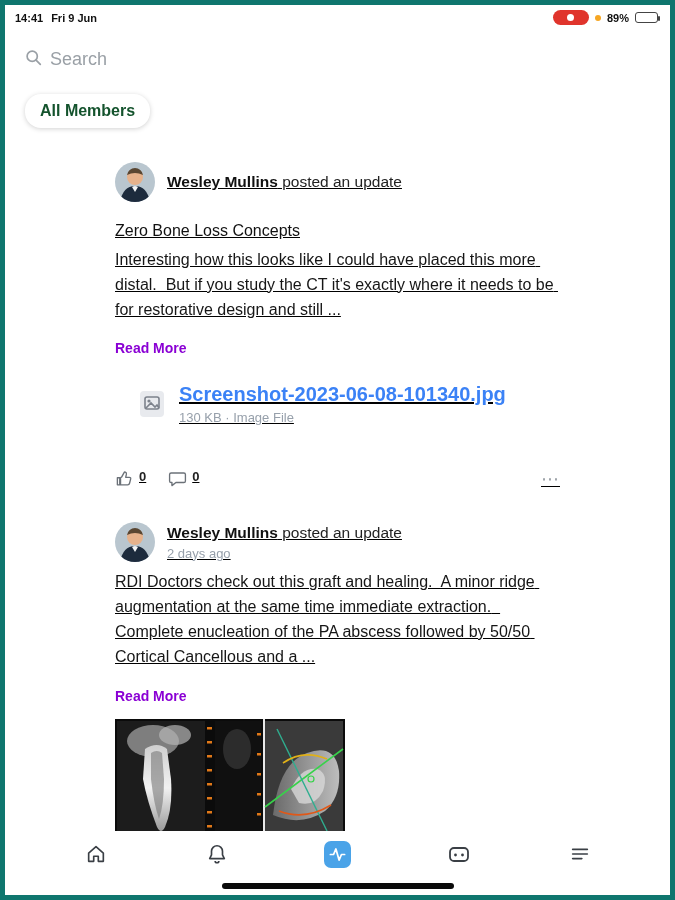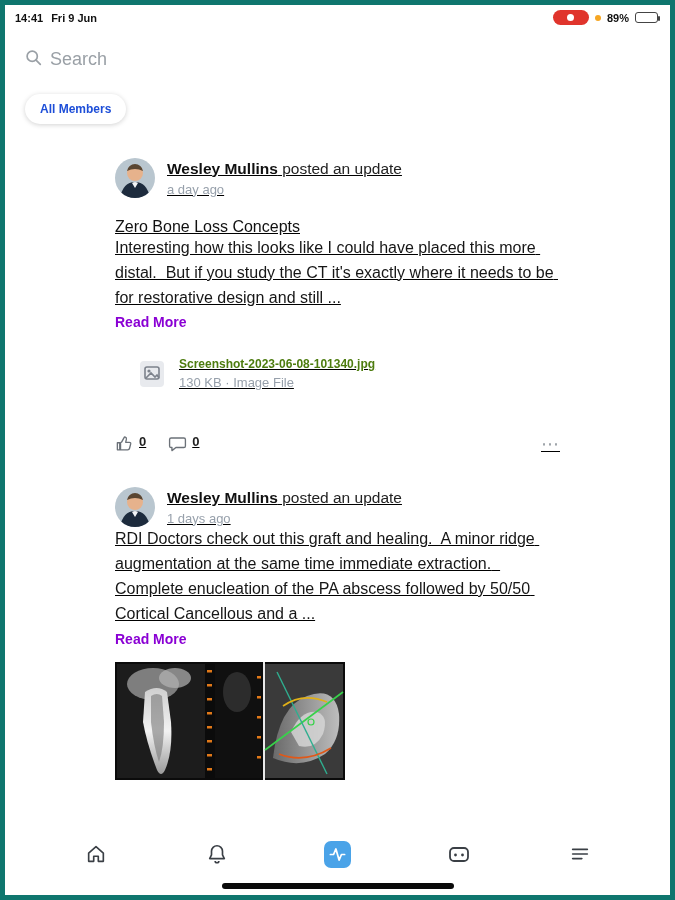--- a/index.html
+++ b/index.html
@@ -27,37 +27,37 @@
   .page-title{ font-size:36px; font-weight:800; color:#474c6e; letter-spacing:.5px; }
   .compose-btn{ width:33px; height:33px; border-radius:50%; background:#8d1fe4; border:none;
     display:flex; align-items:center; justify-content:center; color:#fff; font-size:16px; cursor:pointer; }
   
   .search-row{ display:flex; align-items:flex-start; gap:8px; margin:22px 0 0 20px; color:#9aa0a6; }
   .search-input{ border:none; outline:none; font-size:18px; color:#9aa0a6; background:transparent;
     font-family:"Liberation Sans", sans-serif; width:400px; }
   .search-input::placeholder{ color:#9aa0a6; }
   
   .chip{ display:inline-block; margin:24px 0 0 20px; background:#fff; border-radius:16px;
-    padding:8px 15px; font-size:12px; font-weight:700; color:#1d4ed8;
+    padding:8px 15px; font-size:16px; font-weight:700; color:#14532d;
     box-shadow:0 1px 5px rgba(0,0,0,.18); cursor:pointer; }
   
   .feed{ margin:34px 110px 0 110px; }
   .post{ margin-bottom:34px;text-decoration:underline; }
   .post-header{ display:flex; align-items:center; gap:12px; }
   .avatar{ width:40px; height:40px; border-radius:50%; overflow:hidden; flex:0 0 40px; }
   .post-meta .name-line{ font-size:15.5px; color:#222; }
   .post-meta .author{ font-weight:700; color:#111; }
   .post-meta .time{ font-size:13px; color:#97a0ab; margin-top:4px; }
   .post-title{ margin-top:20px; font-size:16px; color:#111; }
-  .post-body{ margin-top:0; font-size:16px; line-height:1.55; color:#161616; white-space:pre-wrap; }
-  .read-more{ display:inline-block; margin-top:4px; font-size:14px; font-weight:700; color:#8a00d4;
+  .post-body{ margin-top:8px; font-size:16px; line-height:1.55; color:#161616; white-space:pre-wrap; }
+  .read-more{ display:inline-block; margin-top:18px; font-size:14px; font-weight:700; color:#8a00d4;
     text-decoration:none; cursor:pointer; }
   
   .attachment{ display:flex; align-items:center; gap:12px; margin:26px 0 0 22px; cursor:pointer; }
-  .attachment .file-name{ font-size:12px; font-weight:700; color:#4d7c0f; }
+  .attachment .file-name{ font-size:20px; font-weight:700; color:#3b82f6; }
   .attachment .file-meta{ font-size:13px; color:#97a0ab; margin-top:4px; }
   
   .reaction-row{ display:flex; align-items:center; margin-top:44px; color:#6b7178; }
   .reaction{ display:flex; align-items:flex-start; gap:5px; margin-right:22px; cursor:pointer; }
   .reaction .count{ font-size:13px; color:#222; font-weight:600; }
   .more-dots{ margin-left:auto; font-size:18px; color:#9aa0a6; letter-spacing:1px; cursor:pointer; line-height:10px; }
   
   .scan-image{ margin-top:14px; width:230px; height:118px; display:block; cursor:pointer; }
   
   .tab-bar{ position:absolute; left:0; right:0; bottom:18px; height:46px;
@@ -114,21 +114,20 @@
             <circle cx="20" cy="15" r="8" fill="#e6b28c"></circle>
             <path d="M20 6 a8.3 8.3 0 0 1 8 7 q-8 -4 -16 0 a8.3 8.3 0 0 1 8 -7z" fill="#5a4632"></path>
             <path d="M5 40 q3 -16 15 -16 q12 0 15 16z" fill="#1d2b3d"></path>
             <path d="M17 25 l3 5 l3 -5 q-3 -2 -6 0z" fill="#f2f4f6"></path>
           </svg>
         </div>
         <div class="post-meta">
           <div class="name-line">
             <span class="author">Wesley Mullins</span><span> posted an update</span>
           </div>
-          <div class="time">a day ago</div>
         </div>
       </div>
       <div class="post-title">Zero Bone Loss Concepts</div>
       <div class="post-body">Interesting how this looks like I could have placed this more distal.  But if you study the CT it's exactly where it needs to be for restorative design and still ...</div>
       <a class="read-more">Read More</a>
 
       <div class="attachment">
         <svg width="30" height="30" viewBox="0 0 30 30">
           <rect x="3" y="2" width="24" height="26" rx="4" fill="#e8eaee"></rect>
           <rect x="8" y="8" width="14" height="12" rx="2" fill="none" stroke="#7c828c" stroke-width="1.6"></rect>
@@ -166,21 +165,21 @@
             <circle cx="20" cy="15" r="8" fill="#e6b28c"></circle>
             <path d="M20 6 a8.3 8.3 0 0 1 8 7 q-8 -4 -16 0 a8.3 8.3 0 0 1 8 -7z" fill="#5a4632"></path>
             <path d="M5 40 q3 -16 15 -16 q12 0 15 16z" fill="#1d2b3d"></path>
             <path d="M17 25 l3 5 l3 -5 q-3 -2 -6 0z" fill="#f2f4f6"></path>
           </svg>
         </div>
         <div class="post-meta">
           <div class="name-line">
             <span class="author">Wesley Mullins</span><span> posted an update</span>
           </div>
-          <div class="time">1 days ago</div>
+          <div class="time">2 days ago</div>
         </div>
       </div>
       <div class="post-body">RDI Doctors check out this graft and healing.  A minor ridge augmentation at the same time immediate extraction.  Complete enucleation of the PA abscess followed by 50/50 Cortical Cancellous and a ...</div>
       <a class="read-more">Read More</a>
 
       <svg class="scan-image" viewBox="0 0 230 118">
         <rect width="230" height="118" fill="#0b0b0b"></rect>
 
         <defs>
           <linearGradient id="tooth" x1="0" y1="0" x2="0" y2="1">

